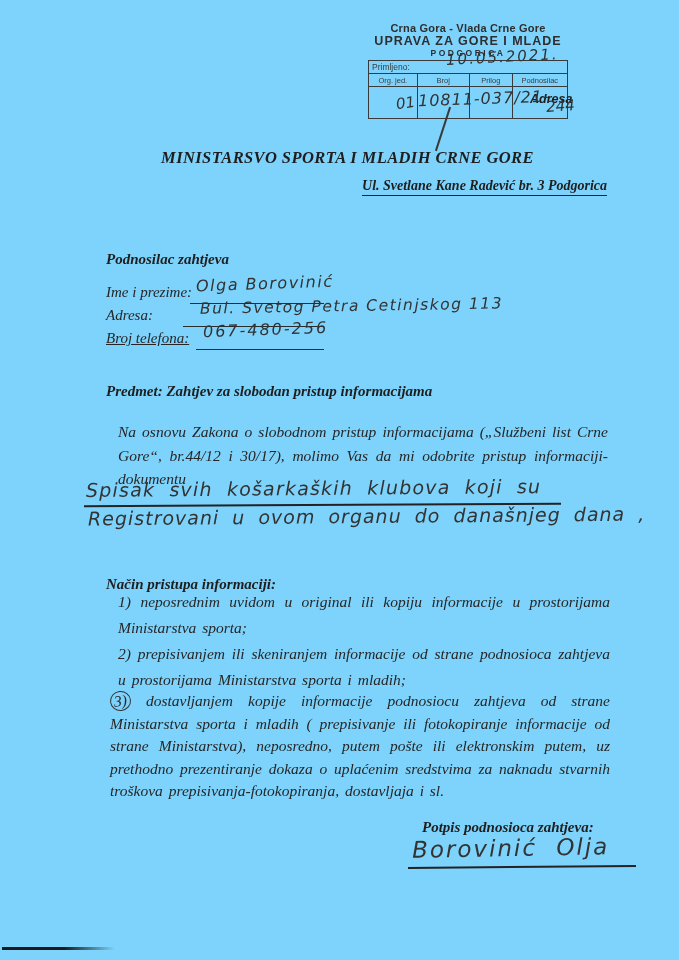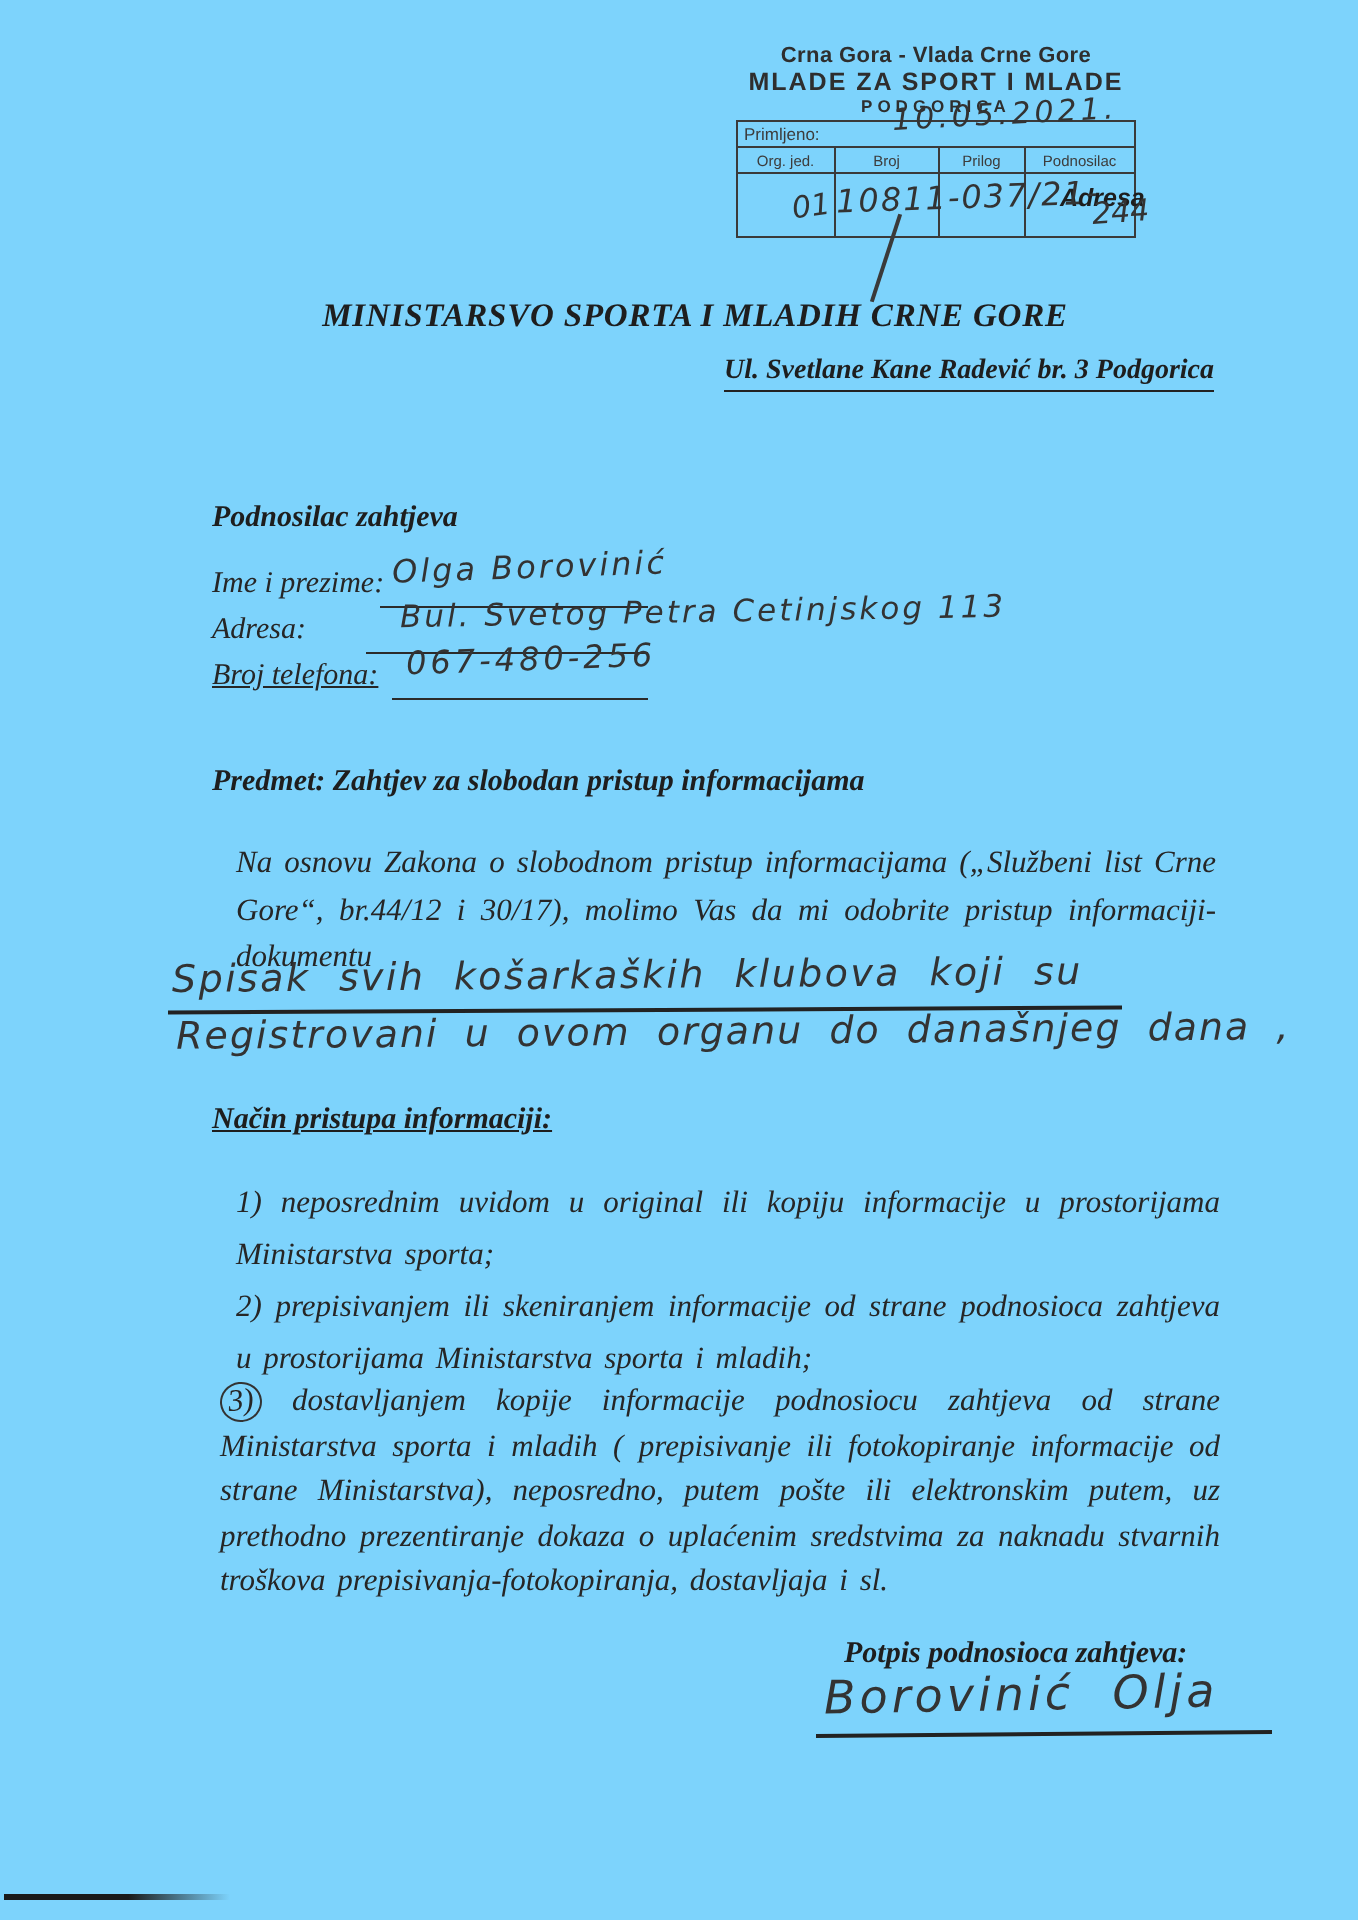--- a/index.html
+++ b/index.html
@@ -68,21 +68,21 @@
   .scan-artifact { position:absolute; left:2px; top:947px; width:113px; height:3px;
     background:linear-gradient(to right, #1a1a1a 55%, rgba(26,26,26,0)); }
 </style>
 </head>
 <body>
 
 <div class="page">
 
   <div class="stamp">
     <div class="stamp-line1">Crna Gora - Vlada Crne Gore</div>
-    <div class="stamp-line2">MLADE ZA SPORT I MLADE</div>
+    <div class="stamp-line2">UPRAVA ZA GORE I MLADE</div>
     <div class="stamp-line3">PODGORICA</div>
 
     <div class="stamp-table">
       <div class="st-row st-row1">
         <div class="st-received">Primljeno:</div>
       </div>
       <div class="st-row st-row2">
         <div class="st-cell w1">Org. jed.</div>
         <div class="st-cell w2">Broj</div>
         <div class="st-cell w3">Prilog</div>
@@ -121,21 +121,21 @@
   <div class="field-line" style="left:196px; top:330px; width:128px;"></div>
   <div class="hw hw-field" style="left:203px; top:320px; transform:rotate(-2deg); letter-spacing:2px;">067-480-256</div>
 
   <div class="sec-heading" style="left:106px; top:383px;">Predmet: Zahtjev za slobodan pristup informacijama</div>
   <p class="body-text" style="left:104px; top:406px; width:490px;">Na osnovu Zakona o slobodnom pristup informacijama („Službeni list Crne Gore“, br.44/12 i 30/17), molimo Vas da mi odobrite pristup informaciji-dokumentu</p>
 
   <div class="hw hw-subject1">Spisak svih košarkaških klubova koji su</div>
   <div class="subject-underline"></div>
   <div class="hw hw-subject2">Registrovani u ovom organu do današnjeg dana ,</div>
 
-  <div class="sec-heading" style="left:106px; top:552px;text-decoration:underline;">Način pristupa informaciji:</div>
+  <div class="sec-heading" style="left:106px; top:576px;">Način pristupa informaciji:</div>
 
   <p class="body-text item" style="left:104px; top:575px; width:492px;">
     <span>1)</span>
     <span>neposrednim uvidom u original  ili  kopiju informacije u prostorijama Ministarstva sporta;</span>
   </p>
 
   <p class="body-text item" style="left:104px; top:627px; width:492px;">
     <span>2)</span>
     <span>prepisivanjem ili skeniranjem informacije od strane podnosioca zahtjeva u prostorijama Ministarstva sporta i mladih;</span>
   </p>

